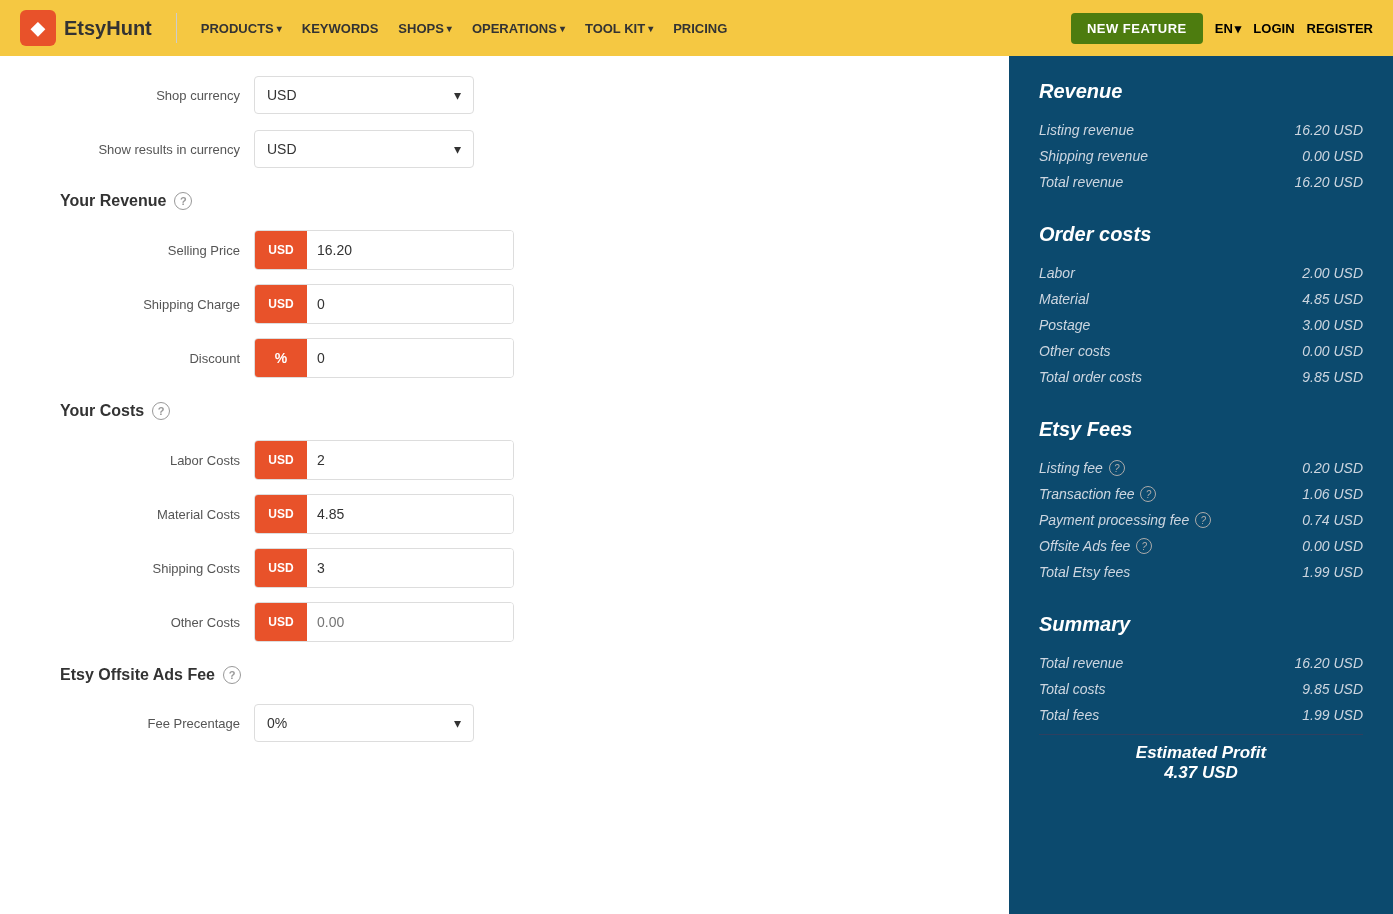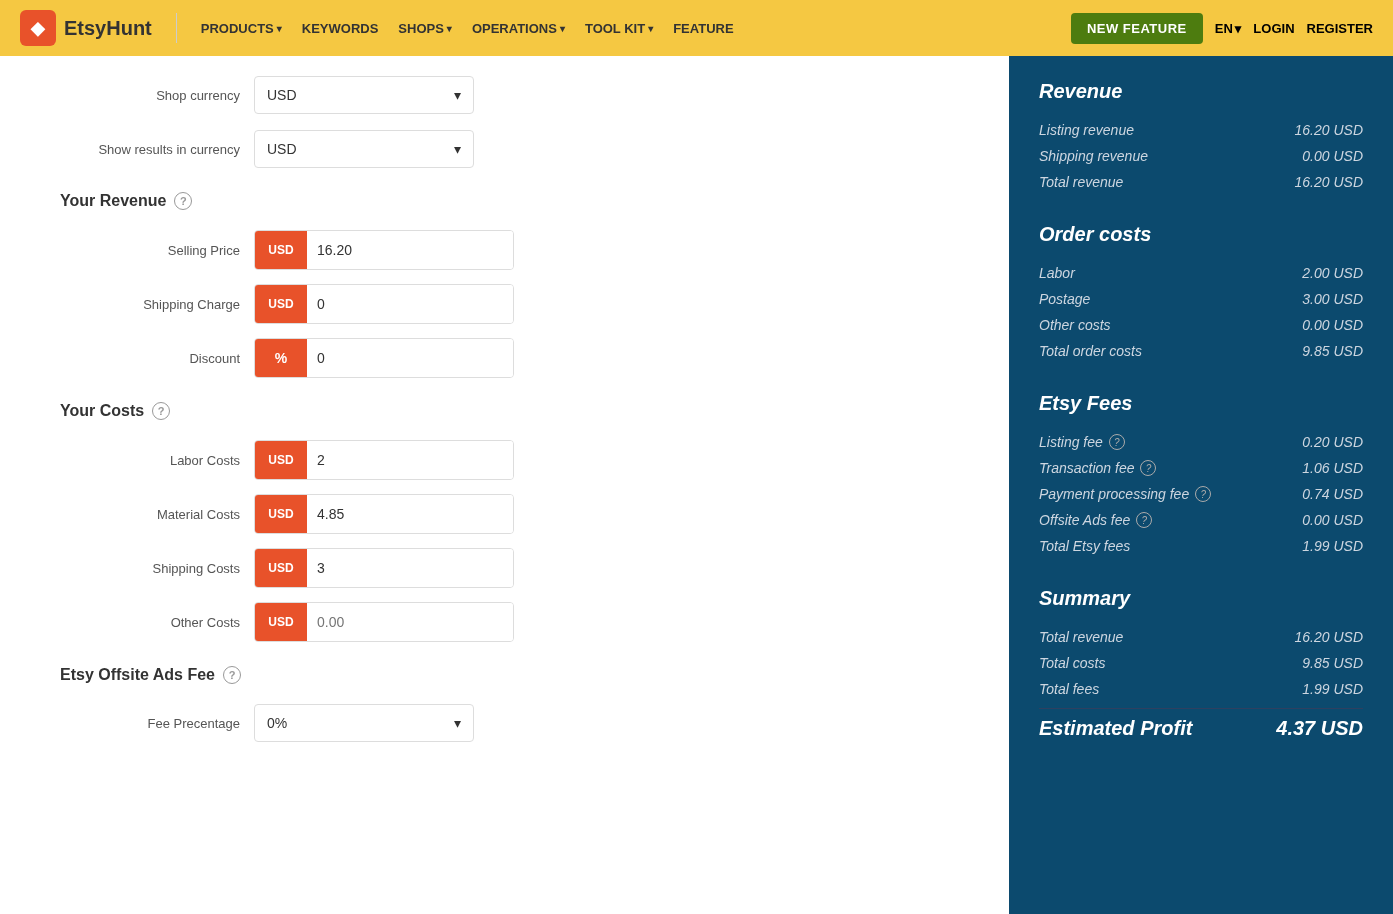--- a/index.html
+++ b/index.html
@@ -246,25 +246,26 @@
       display: flex;
       align-items: center;
       justify-content: center;
       cursor: pointer;
     }
     .summary-last-row {
       display: flex;
       justify-content: space-between;
       align-items: center;
       padding: 8px 0;
-      font-size: 20px;
+      font-size: 17px;
       color: #fff;
       font-weight: bold;
       border-top: 1px solid #2e4060;
       margin-top: 6px;
+      flex-direction: column;
     }
   </style>
 </head>
 <body>
 
 <nav class="navbar">
   <a class="navbar-logo">
     <div class="logo-icon">◆</div>
     <span>EtsyHunt</span>
   </a>
@@ -283,21 +284,21 @@
       </span>
     <span class="nav-link">
         <span>OPERATIONS</span>
         <span class="chevron">▾</span>
       </span>
     <span class="nav-link">
         <span>TOOL KIT</span>
         <span class="chevron">▾</span>
       </span>
     <span class="nav-link">
-        <span>FEATURE</span>
+        <span>PRICING</span>
       </span>
   </div>
   <div class="nav-right">
     <button class="btn-new-feature">NEW FEATURE</button>
     <span class="nav-lang">
         <span>EN</span>
         <span> ▾</span>
       </span>
     <span class="nav-auth">LOGIN</span>
     <span class="nav-auth">REGISTER</span>
@@ -422,20 +423,24 @@
       </div>
     </div>
 
     <div class="panel-section">
       <div class="panel-section-title">Order costs</div>
       <div class="panel-row">
         <span class="row-label">Labor</span>
         <span class="row-value">2.00 USD</span>
       </div>
       <div class="panel-row">
+        <span class="row-label">Material</span>
+        <span class="row-value">4.85 USD</span>
+      </div>
+      <div class="panel-row">
         <span class="row-label">Postage</span>
         <span class="row-value">3.00 USD</span>
       </div>
       <div class="panel-row">
         <span class="row-label">Other costs</span>
         <span class="row-value">0.00 USD</span>
       </div>
       <div class="panel-row">
         <span class="row-label">Total order costs</span>
         <span class="row-value">9.85 USD</span>

